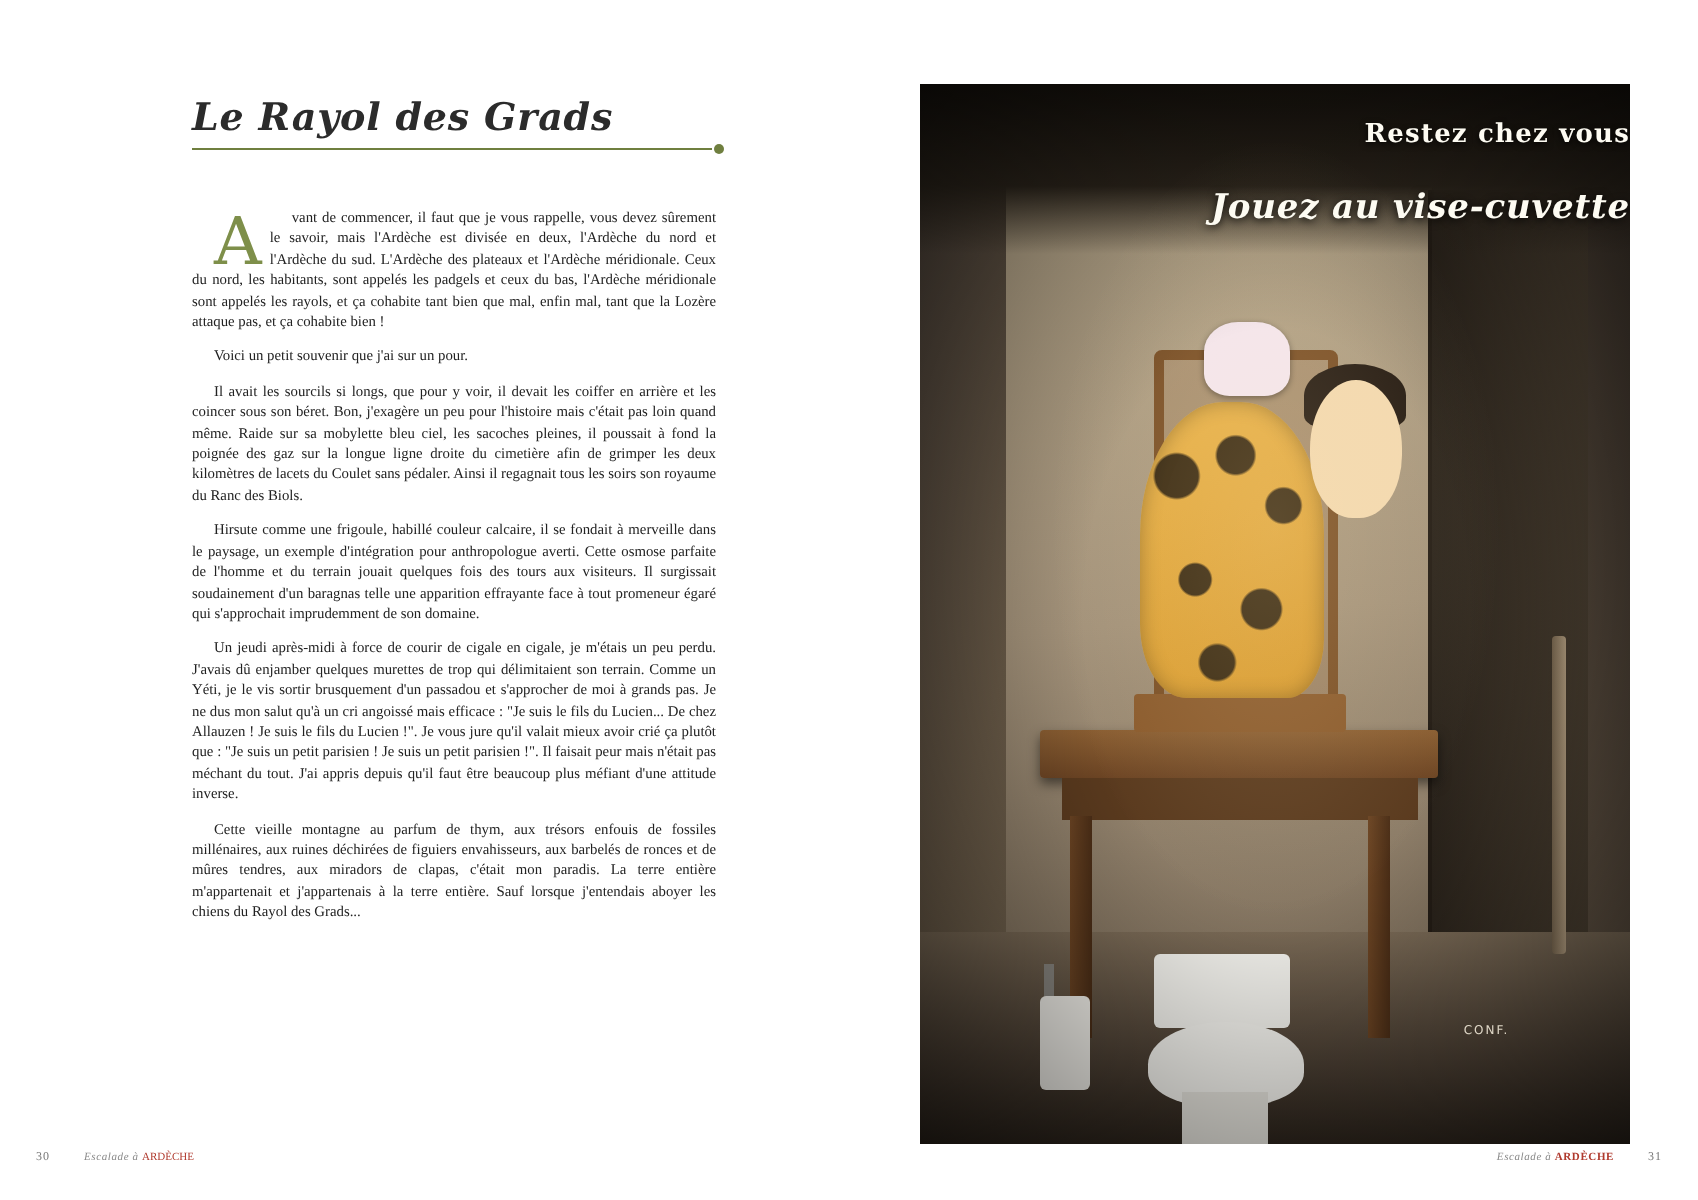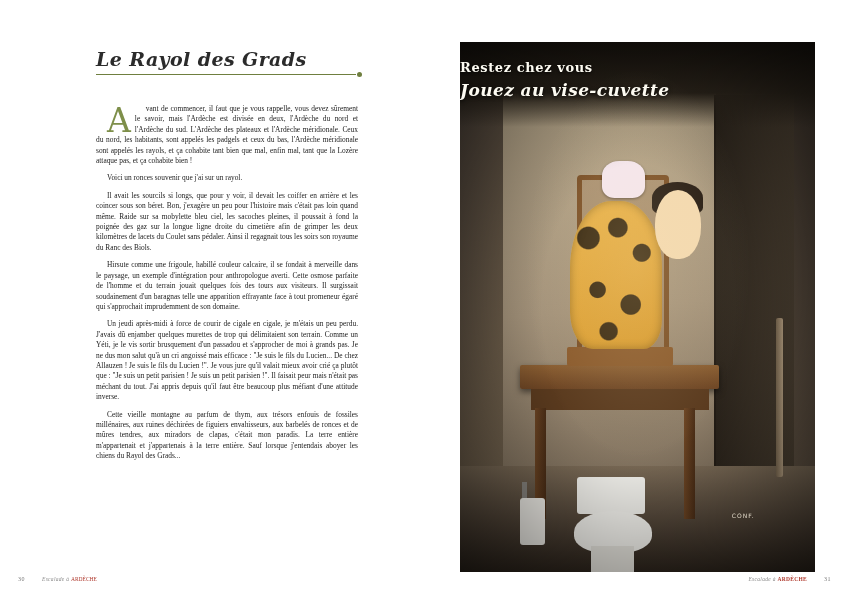--- a/index.html
+++ b/index.html
@@ -218,37 +218,37 @@
     height: 70%;
     background: linear-gradient(90deg, #2a231b 0%, #4a3f31 100%);
     border-left: 2px solid #231c15;
   }
   
   .caption {
     position: absolute;
     left: 0;
     top: 18px;
     width: 100%;
-    text-align: left;
+    text-align: right;
     color: #fdfbf2;
   }
   .caption-line1 {
     font-family: "DejaVu Serif", serif;
     font-weight: bold;
     font-size: 13px;
     letter-spacing: 0.6px;
     text-shadow: 0 1px 3px rgba(0,0,0,.8);
   }
   .caption-line2 {
     font-family: "DejaVu Serif", serif;
     font-style: italic;
     font-weight: bold;
     font-size: 17px;
     letter-spacing: 0.4px;
-    margin-top: 5px;
+    margin-top: 19px;
     text-shadow: 0 1px 4px rgba(0,0,0,.85);
   }
   
   .table-top {
     position: absolute;
     left: 17%;
     top: 61%;
     width: 56%;
     height: 4.5%;
     background: linear-gradient(180deg, #8a5e32 0%, #6d4524 100%);
@@ -409,21 +409,21 @@
 
   <div class="left-page">
 
     <div class="title-block">
       <div class="chapter-title">Le Rayol des Grads</div>
       <div class="title-rule"></div>
     </div>
 
     <div class="body-col">
       <p class="dropcap-para"><span class="dropcap">A</span><span>vant de commencer, il faut que je vous rappelle, vous devez sûrement le savoir, mais l'Ardèche est divisée en deux, l'Ardèche du nord et l'Ardèche du sud. L'Ardèche des plateaux et l'Ardèche méridionale. Ceux du nord, les habitants, sont appelés les padgels et ceux du bas, l'Ardèche méridionale sont appelés les rayols, et ça cohabite tant bien que mal, enfin mal, tant que la Lozère attaque pas, et ça cohabite bien !</span></p>
-      <p>Voici un ronces souvenir que j'ai sur un rayol.</p>
+      <p>Voici un petit souvenir que j'ai sur un pour.</p>
       <p>Il avait les sourcils si longs, que pour y voir, il devait les coiffer en arrière et les coincer sous son béret. Bon, j'exagère un peu pour l'histoire mais c'était pas loin quand même. Raide sur sa mobylette bleu ciel, les sacoches pleines, il poussait à fond la poignée des gaz sur la longue ligne droite du cimetière afin de grimper les deux kilomètres de lacets du Coulet sans pédaler. Ainsi il regagnait tous les soirs son royaume du Ranc des Biols.</p>
       <p>Hirsute comme une frigoule, habillé couleur calcaire, il se fondait à merveille dans le paysage, un exemple d'intégration pour anthropologue averti. Cette osmose parfaite de l'homme et du terrain jouait quelques fois des tours aux visiteurs. Il surgissait soudainement d'un baragnas telle une apparition effrayante face à tout promeneur égaré qui s'approchait imprudemment de son domaine.</p>
       <p>Un jeudi après-midi à force de courir de cigale en cigale, je m'étais un peu perdu. J'avais dû enjamber quelques murettes de trop qui délimitaient son terrain. Comme un Yéti, je le vis sortir brusquement d'un passadou et s'approcher de moi à grands pas. Je ne dus mon salut qu'à un cri angoissé mais efficace : "Je suis le fils du Lucien... De chez Allauzen ! Je suis le fils du Lucien !". Je vous jure qu'il valait mieux avoir crié ça plutôt que : "Je suis un petit parisien ! Je suis un petit parisien !". Il faisait peur mais n'était pas méchant du tout. J'ai appris depuis qu'il faut être beaucoup plus méfiant d'une attitude inverse.</p>
       <p>Cette vieille montagne au parfum de thym, aux trésors enfouis de fossiles millénaires, aux ruines déchirées de figuiers envahisseurs, aux barbelés de ronces et de mûres tendres, aux miradors de clapas, c'était mon paradis. La terre entière m'appartenait et j'appartenais à la terre entière. Sauf lorsque j'entendais aboyer les chiens du Rayol des Grads...</p>
     </div>
 
     <div class="folio-left">30</div>
     <div class="footer-mark-left">
       <span>Escalade à</span>
       <b>ARDÈCHE</b>

